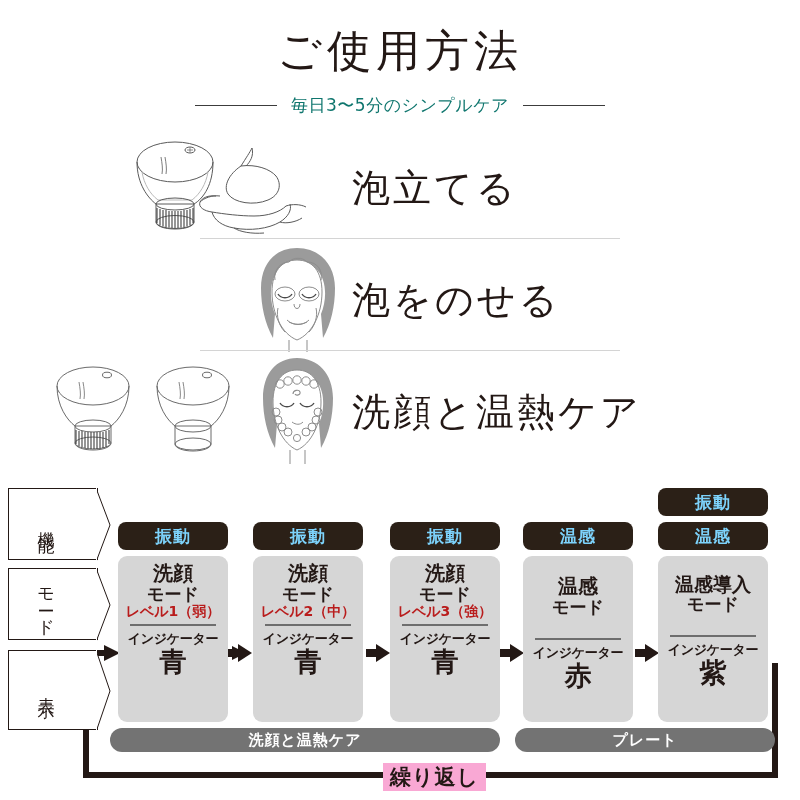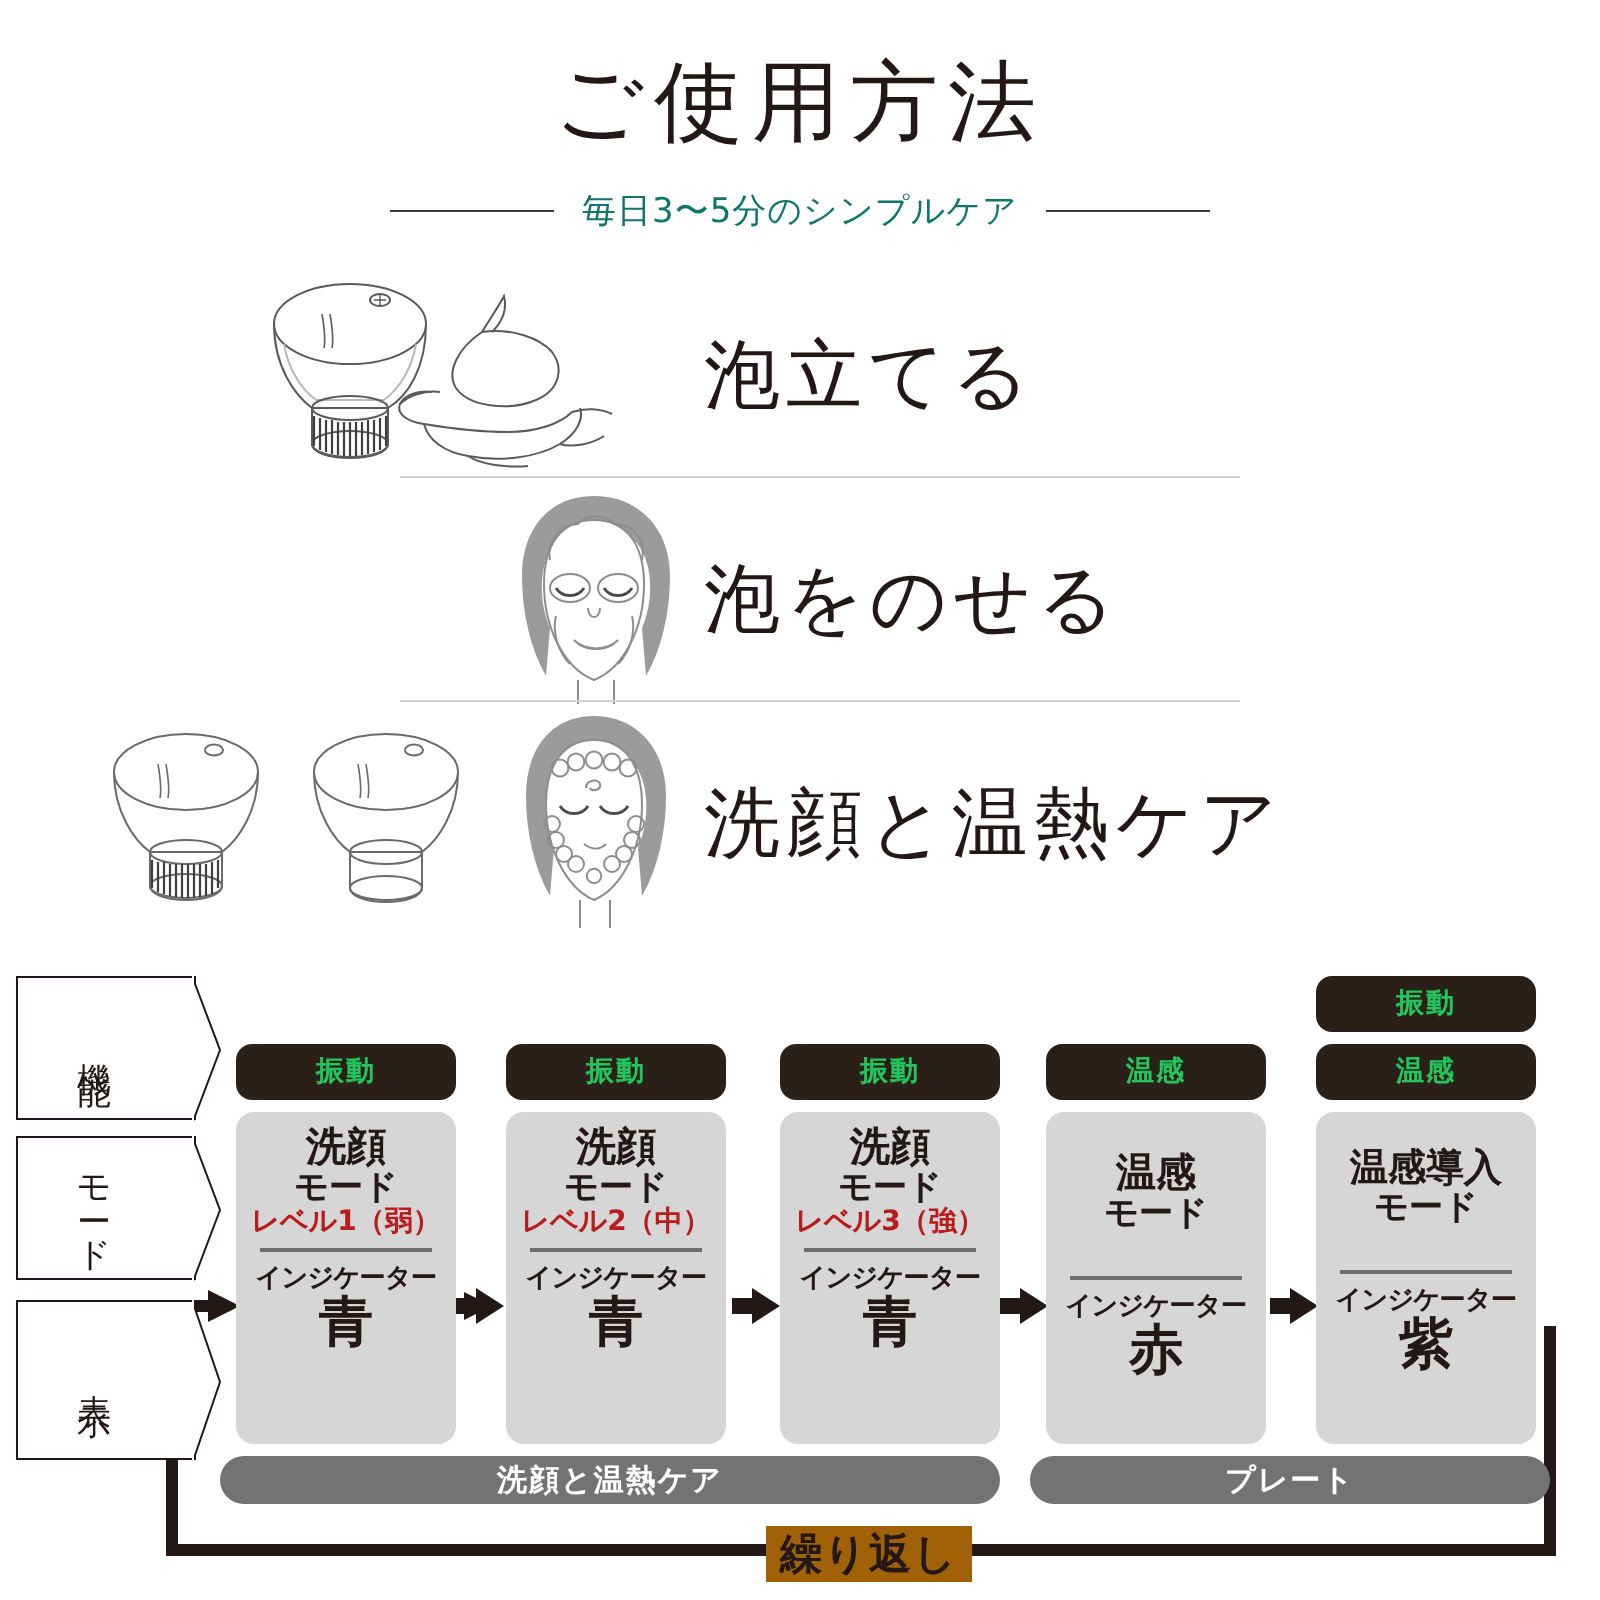--- a/index.html
+++ b/index.html
@@ -56,21 +56,21 @@
   .rowlabel .tip {
     position:absolute; left:100%; top:0; width:0; height:100%;
   }
   .tip svg { position:absolute; left:-1px; top:-1px; }
 
   .col { position:absolute; width:110px; }
 
   .fn-badge {
     position:absolute; width:110px; height:28px;
     background:#2b2017; border-radius:8px;
-    color:#22c55e; font-size:14px; font-weight:bold;
+    color:#7dd3fc; font-size:17px; font-weight:bold;
     display:flex; align-items:center; justify-content:center;
     letter-spacing:1px;
   }
 
   .mode-box {
     position:absolute; width:110px;
     background:#d6d6d6; border-radius:9px;
     display:flex; flex-direction:column; align-items:center;
     padding-top:7px;
   }
@@ -91,21 +91,21 @@
   .ind-color { font-size:27px; font-weight:bold; color:#231815; line-height:1.05; }
 
   .pill {
     position:absolute; height:24px; background:#737373; border-radius:12px;
     color:#ffffff; font-size:15px; font-weight:bold;
     display:flex; align-items:center; justify-content:center; letter-spacing:1px;
   }
 
   .repeat-label {
     position:absolute; font-size:21px; font-weight:bold; color:#231815;
-    background:#a16207; padding:0 7px; letter-spacing:1px; white-space:nowrap;
+    background:#f9a8d4; padding:0 7px; letter-spacing:1px; white-space:nowrap;
   }
   svg.loop { position:absolute; left:0; top:0; pointer-events:none; }
   svg.arrows { position:absolute; left:0; top:0; pointer-events:none; }
 </style>
 </head>
 <body>
 
 <div class="header">
   <div class="title">ご使用方法</div>
   <div class="subwrap">

